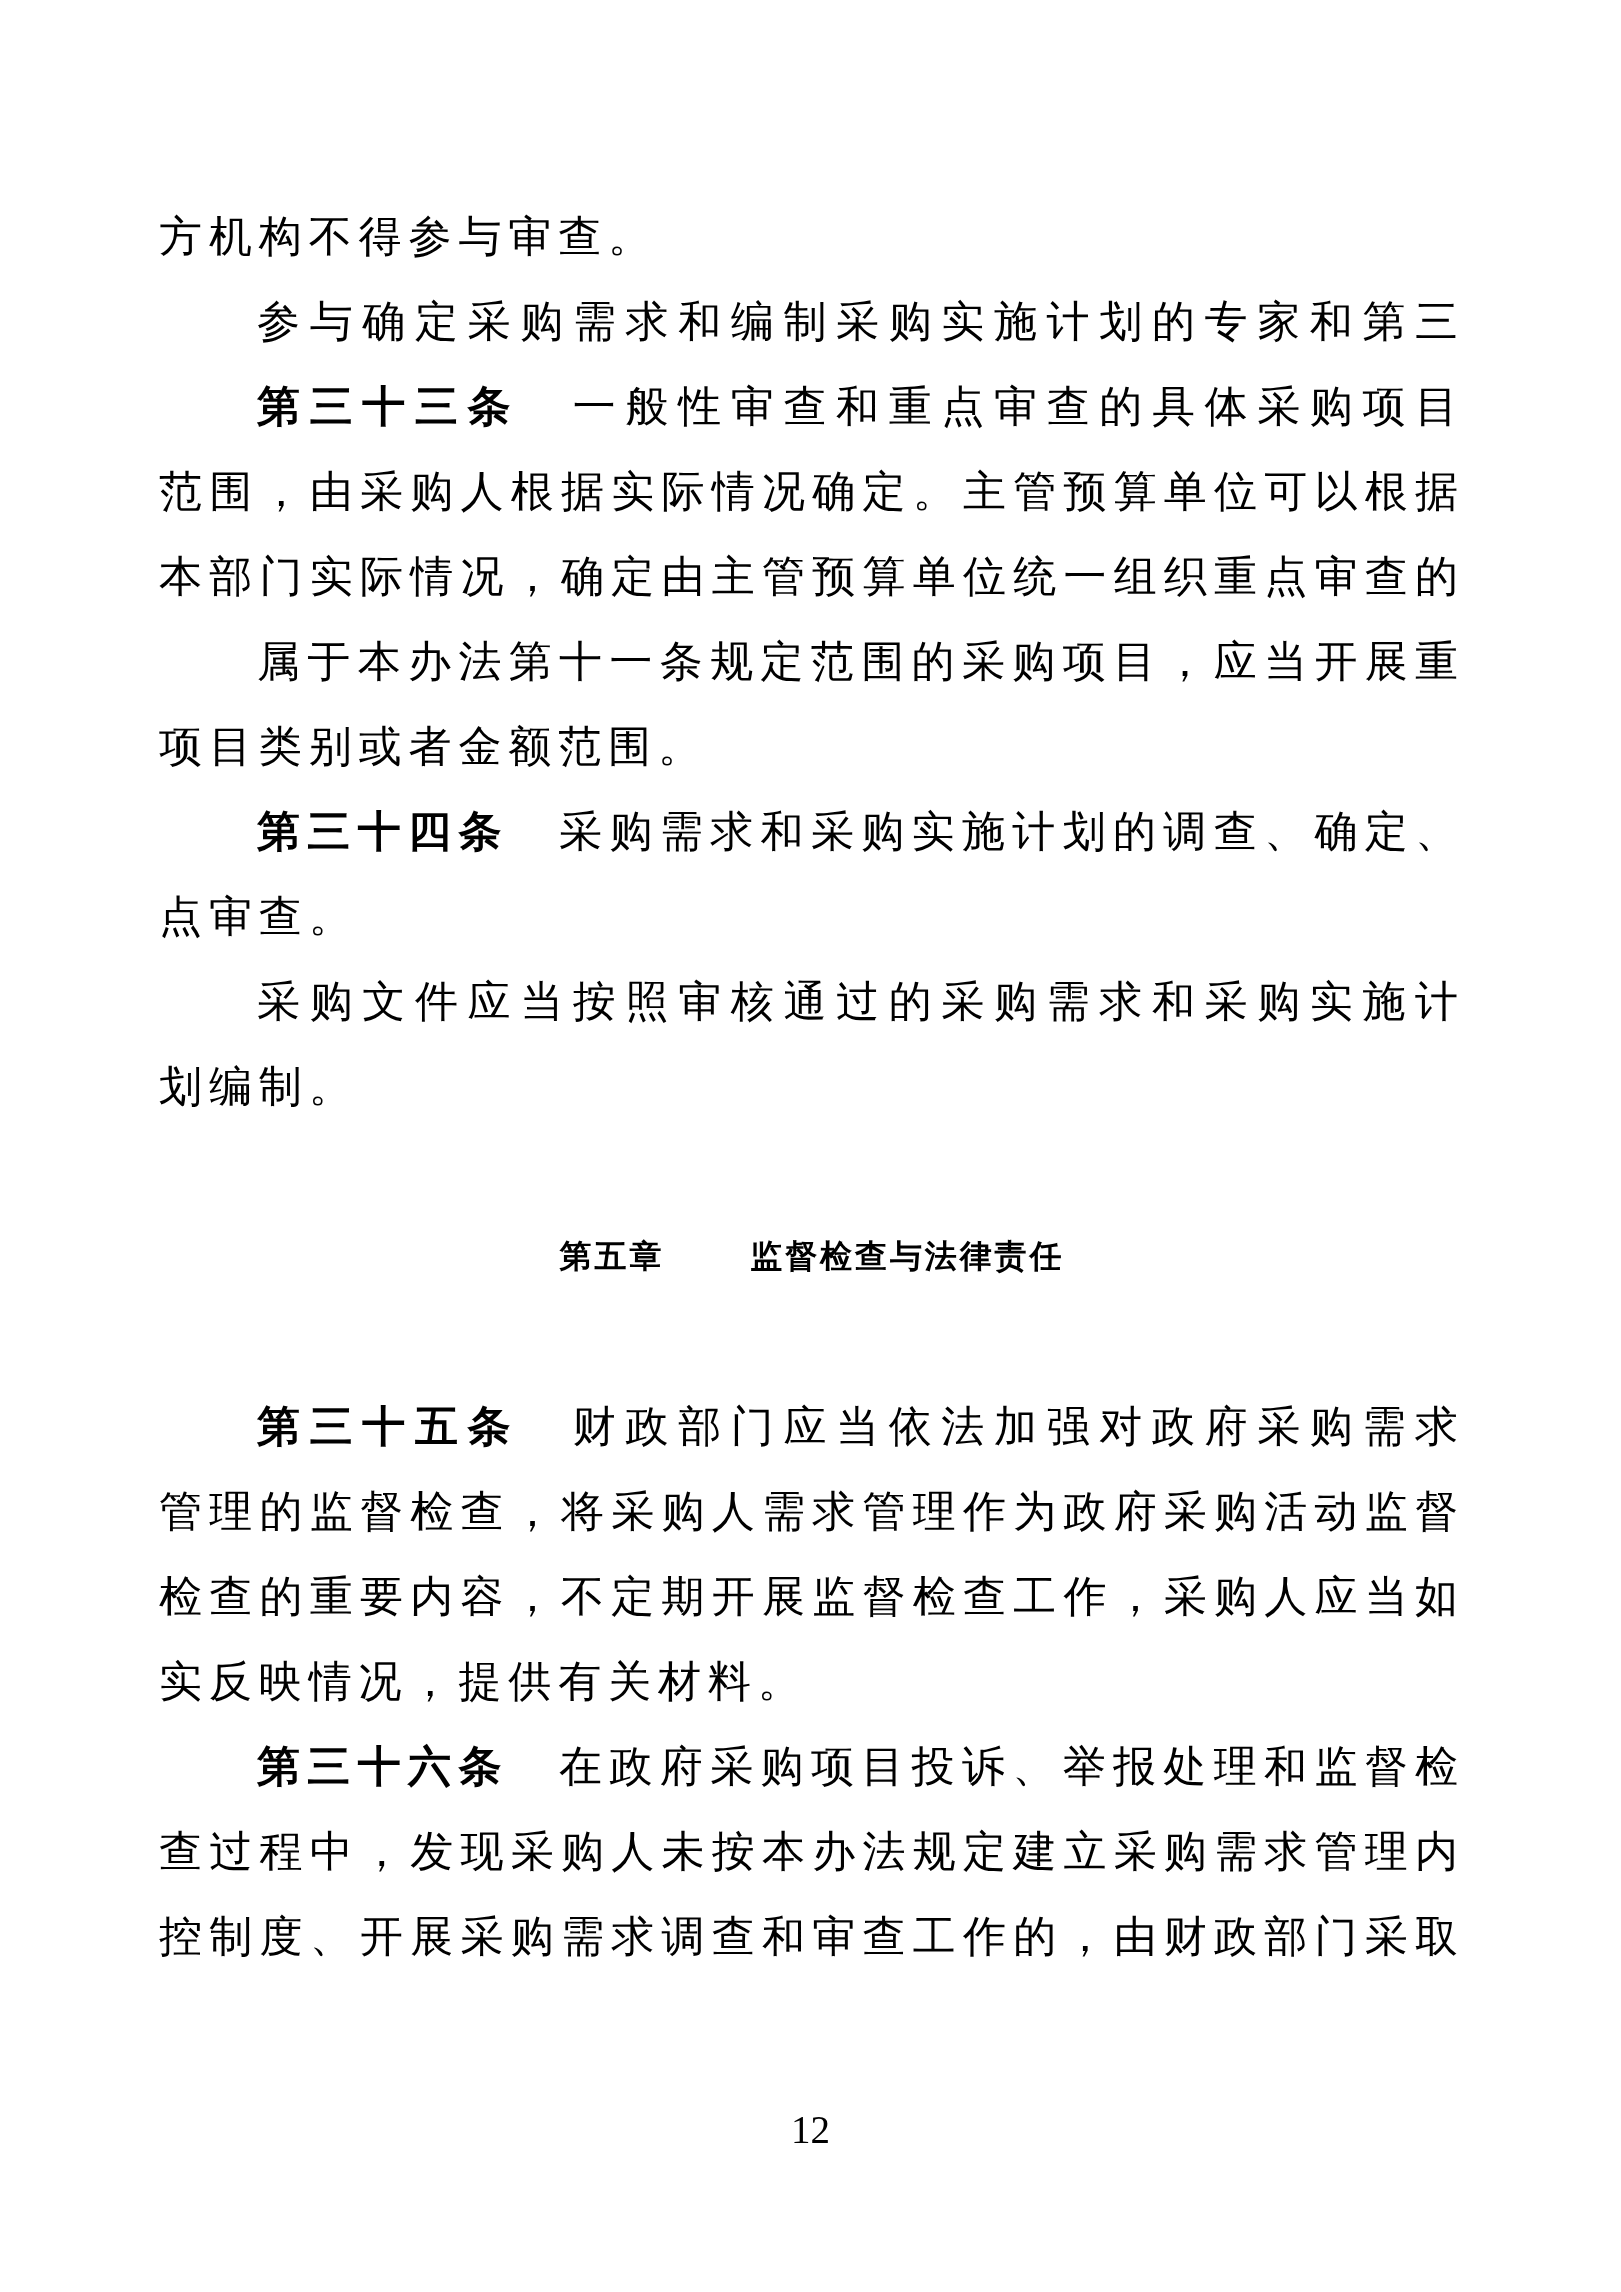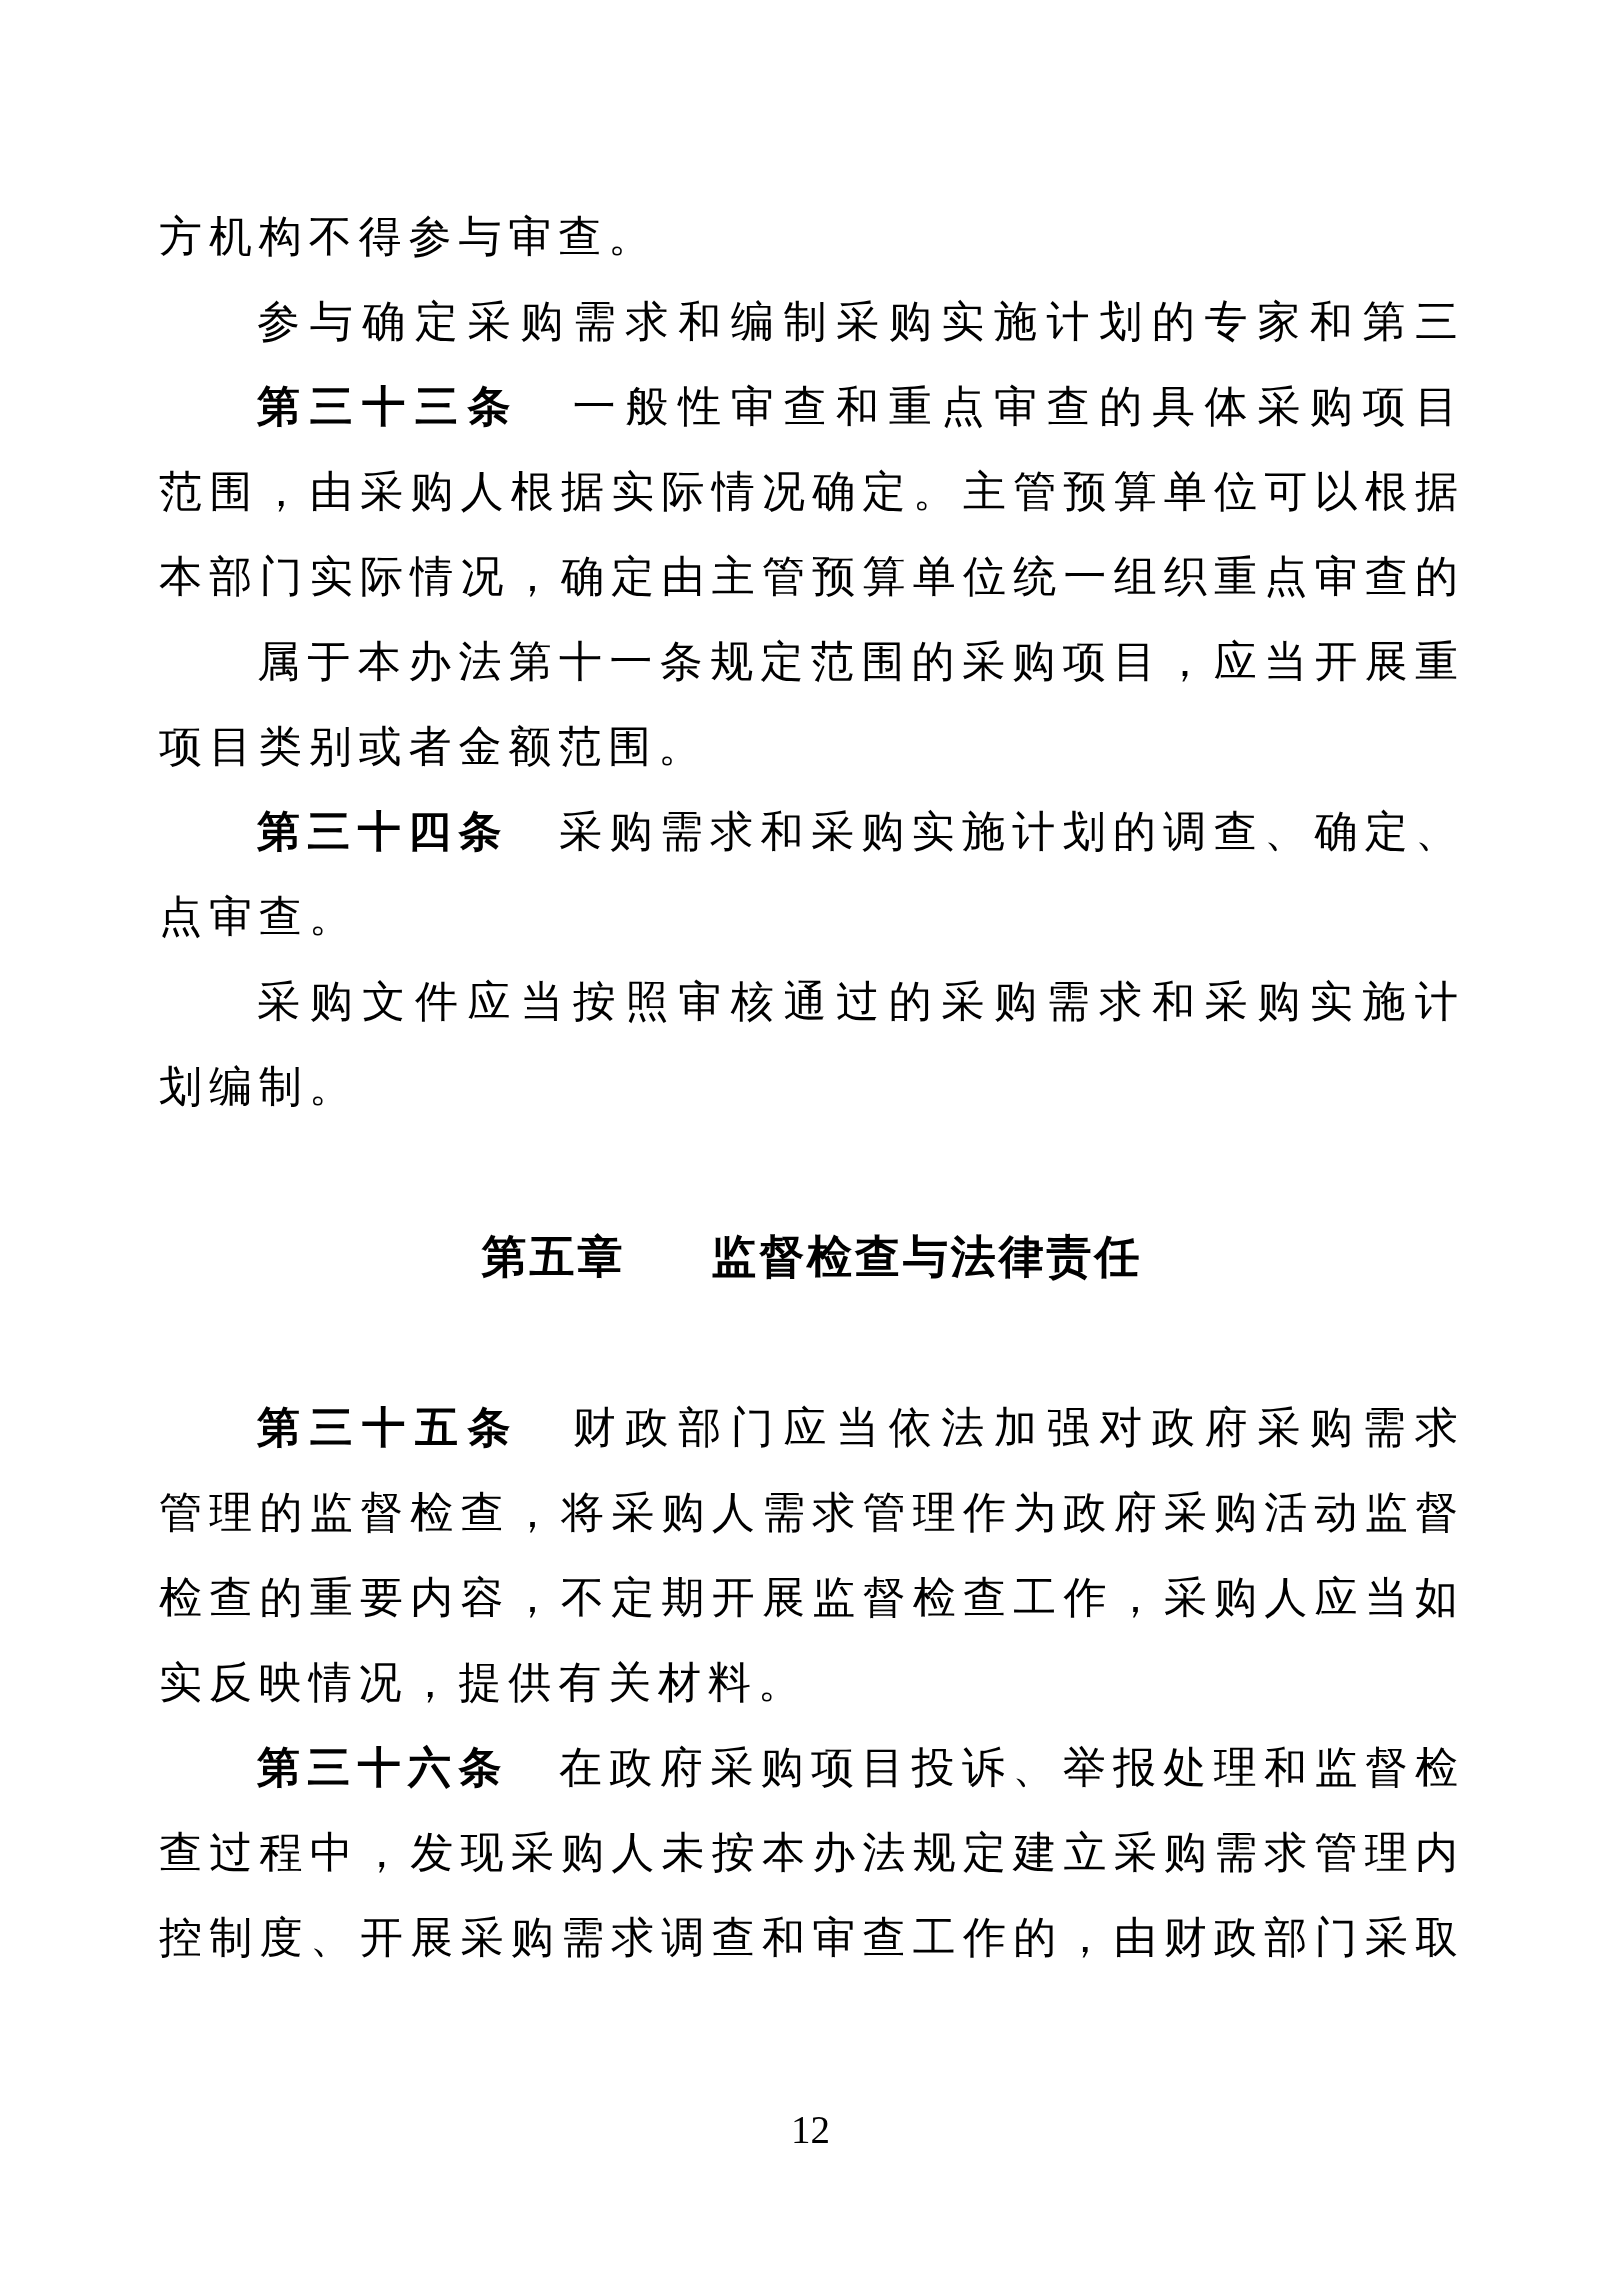--- a/index.html
+++ b/index.html
@@ -35,30 +35,30 @@
     text-justify: inter-character;
   }
   .line.last {
     text-align: left;
     text-align-last: left;
   }
   .line.indent {
     text-indent: 98px;
   }
   .bold {
-    font-family: Liberation Serif, serif;
+    font-family: Liberation Sans, sans-serif;
     font-weight: 700;
   }
   .heading {
     margin: 85px 0;
     text-align: center;
     text-align-last: center;
     font-family: "Liberation Sans", "DejaVu Sans", sans-serif;
     font-weight: 700;
-    font-size: 45px;
+    font-size: 32px;
     letter-spacing: 2.9px;
   }
   .heading .gap {
     margin-left: 86px;
   }
   .page-number {
     position: absolute;
     left: 0;
     top: 2107px;
     width: 100%;

